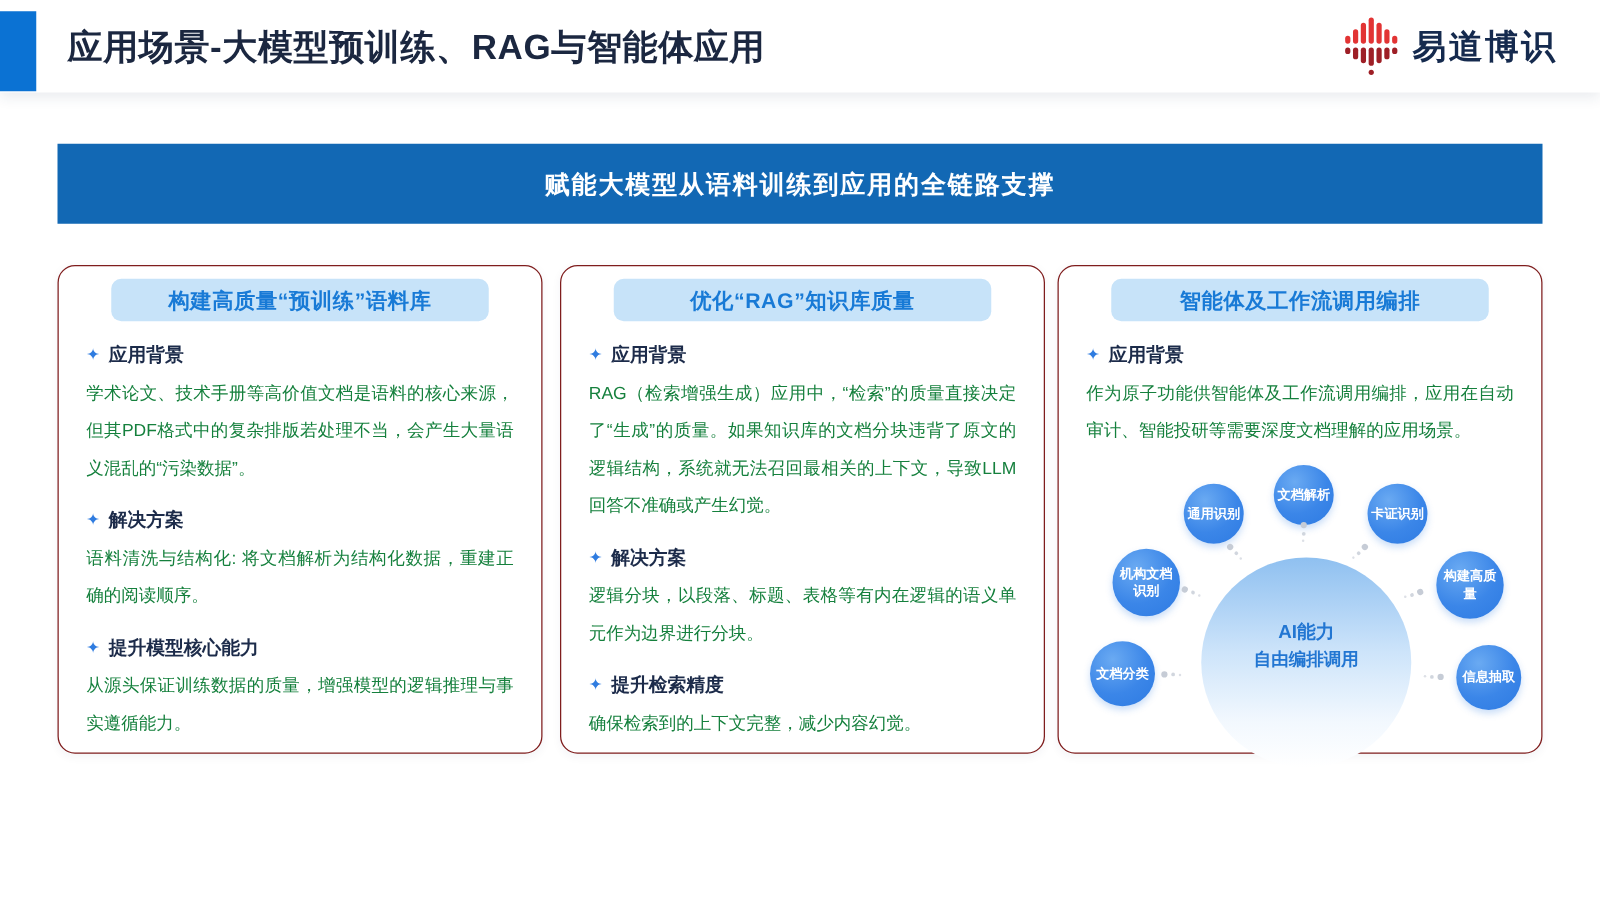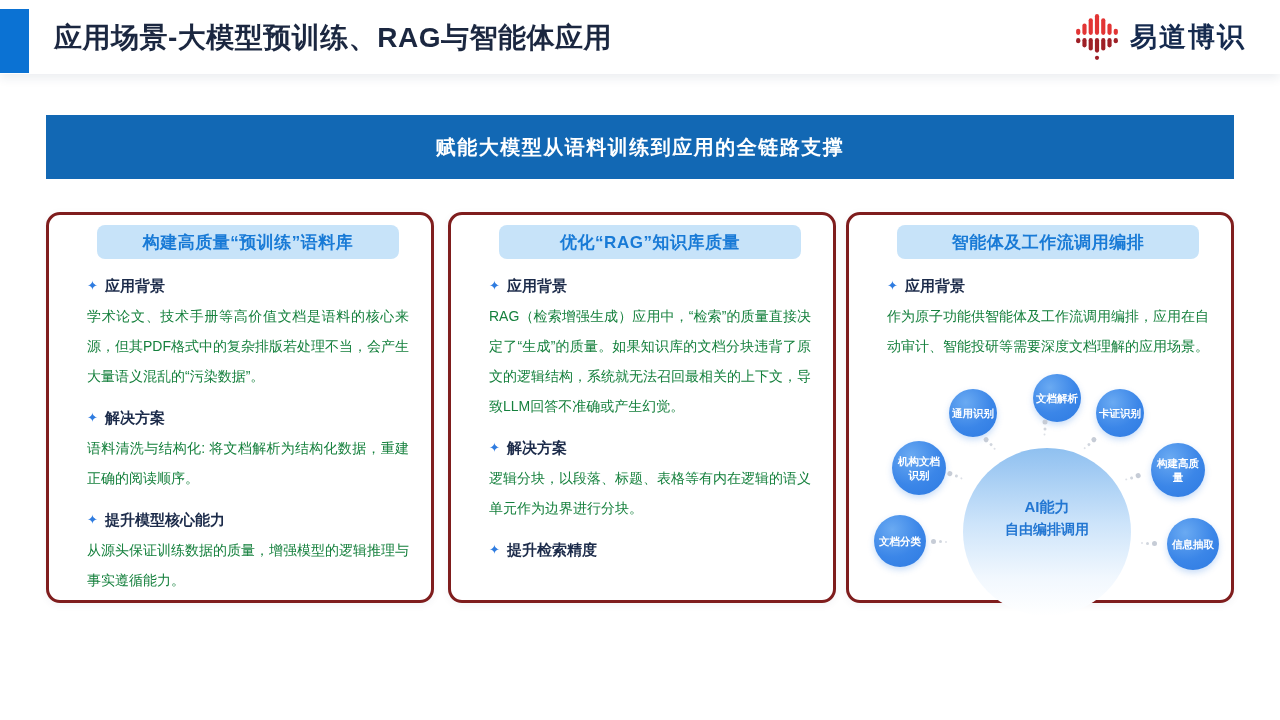--- a/index.html
+++ b/index.html
@@ -28,23 +28,23 @@
   
   .banner {
     position:absolute; left:46px; top:115px; width:1188px; height:64px;
     background:#1268b4; display:flex; align-items:center; justify-content:center;
   }
   .banner span { color:#ffffff; font-size:20px; font-weight:bold; letter-spacing:1.5px; }
 
   
   .card {
     position:absolute; top:212px; width:388px; height:391px;
-    background:#ffffff; border:3px solid #7f1d1d; border-radius:14px;
+    background:#ffffff; border:1px solid #7f1d1d; border-radius:14px;
     box-shadow:0 2px 8px rgba(20,40,80,0.05);
-    padding:10px 22px 0 38px;
+    padding:10px 22px 0 22px;
   }
   .card-1 { left:46px; } .card-2 { left:448px; } .card-3 { left:846px; }
   .pill {
     margin:0 auto; width:302px; height:34px; background:#c7e3f9; border-radius:8px;
     display:flex; align-items:center; justify-content:center;
   }
   .pill span { color:#187ad6; font-size:17px; font-weight:bold; letter-spacing:0.5px; }
   .sec { margin-top:18px; }
   .sec-head { display:flex; align-items:center; gap:7px; font-size:15px; font-weight:bold; color:#1c2b4a; }
   .bullet { color:#2f7ce0; font-size:13px; font-weight:normal; transform:translateY(-1px); }
@@ -62,21 +62,21 @@
   .big-circle .t2 { font-size:14px; margin-top:4px; }
   .node {
     position:absolute; border-radius:50%;
     background:radial-gradient(circle at 35% 28%, #6aaaf2 0%, #3b86e8 55%, #2d7ae2 100%);
     box-shadow:0 3px 6px rgba(45,122,226,0.25);
     display:flex; align-items:center; justify-content:center; text-align:center;
     color:#ffffff; font-size:10.5px; font-weight:bold; line-height:1.35;
   }
   .node span { display:block; width:46px; }
   .n-general  { left:100px; top:174px; width:48px; height:48px; }
-  .n-parse    { left:184px; top:159px; width:48px; height:48px; }
+  .n-parse    { left:172px; top:159px; width:48px; height:48px; }
   .n-cardid   { left:247px; top:174px; width:48px; height:48px; }
   .n-org      { left:43px;  top:226px; width:54px; height:54px; }
   .n-finance  { left:302px; top:228px; width:54px; height:54px; }
   .n-classify { left:25px;  top:300px; width:52px; height:52px;justify-content:center; }
   .n-extract  { left:318px; top:303px; width:52px; height:52px; }
   .dots { position:absolute; display:flex; align-items:center; gap:3px; }
   .dots i { display:block; border-radius:50%; background:#c6ccd6; }
   .dots i:nth-child(1){ width:5px; height:5px; }
   .dots i:nth-child(2){ width:3px; height:3px; opacity:.8; }
   .dots i:nth-child(3){ width:2px; height:2px; opacity:.6; }
@@ -169,20 +169,21 @@
         <span class="bullet">✦</span>
         <span>解决方案</span>
       </div>
       <p>逻辑分块，以段落、标题、表格等有内在逻辑的语义单元作为边界进行分块。</p>
     </div>
     <div class="sec">
       <div class="sec-head">
         <span class="bullet">✦</span>
         <span>提升检索精度</span>
       </div>
+      <p>确保检索到的上下文完整，减少内容幻觉。</p>
     </div>
   </div>
 
   <div class="card card-3">
     <div class="pill">
       <span>智能体及工作流调用编排</span>
     </div>
     <div class="sec">
       <div class="sec-head">
         <span class="bullet">✦</span>

